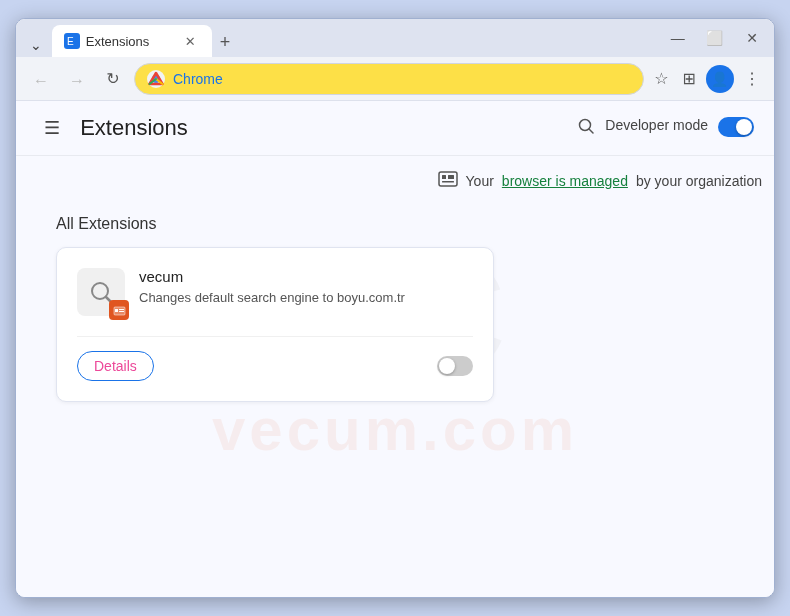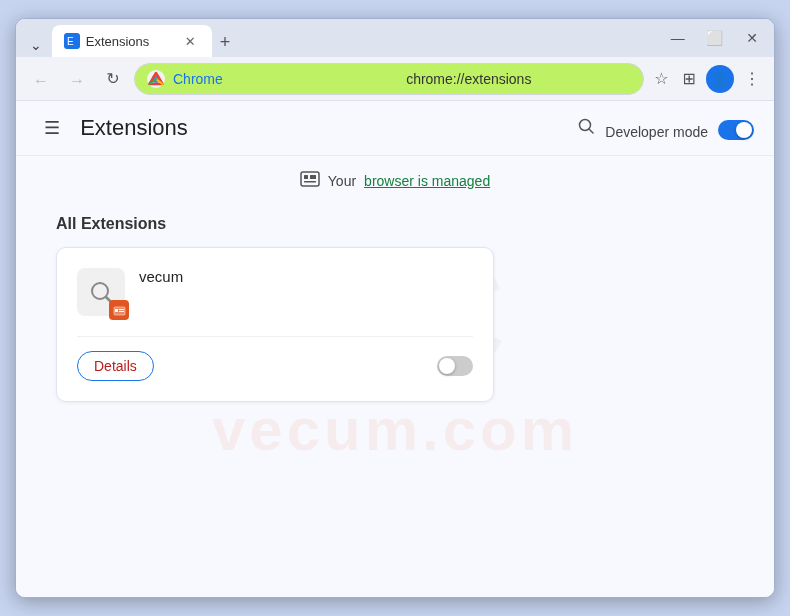--- a/index.html
+++ b/index.html
@@ -139,21 +139,21 @@
       display: flex;
       align-items: center;
       justify-content: center;
     }
     .nav-btn.disabled { color: #bbb; cursor: default; }
 
     .address-bar {
       flex: 1;
       display: flex;
       align-items: center;
-      background: #bef264;
+      background: #fde047;
       border: 1px solid #d0d5e0;
       border-radius: 20px;
       padding: 0 12px;
       height: 32px;
       gap: 8px;
     }
 
     .chrome-logo {
       width: 18px;
       height: 18px;
@@ -234,21 +234,21 @@
 
     .page-title {
       font-size: 22px;
       font-weight: 400;
       color: #222;
       flex: 1;
     }
 
     .dev-mode-section {
       display: flex;
-      align-items: flex-end;
+      align-items: flex-start;
       gap: 10px;
     }
 
     .search-btn {
       background: none;
       border: none;
       cursor: pointer;
       font-size: 18px;
       color: #555;
     }
@@ -275,21 +275,21 @@
       position: absolute;
       top: 2px;
       right: 2px;
       box-shadow: 0 1px 3px rgba(0,0,0,0.3);
     }
 
     
     .managed-notice {
       display: flex;
       align-items: center;
-      justify-content: center;
+      justify-content: flex-end;
       gap: 8px;
       padding: 12px;
       font-size: 14px;
       color: #444;
       position: relative;
       z-index: 1;
     }
 
     .managed-icon {
       font-size: 18px;
@@ -304,21 +304,21 @@
 
     
     .ext-list {
       padding: 10px 40px 20px 40px;
       position: relative;
       z-index: 1;
     }
 
     .section-title {
       font-size: 16px;
-      font-weight: 700;
+      font-weight: 400;
       color: #333;
       margin-bottom: 14px;
     }
 
     .ext-card {
       background: white;
       border: 1px solid #e0e4f0;
       border-radius: 10px;
       padding: 20px;
       width: 438px;
@@ -383,21 +383,21 @@
       display: flex;
       align-items: center;
       justify-content: space-between;
       padding-top: 14px;
       border-top: 1px solid #f0f0f0;
     }
 
     .details-btn {
       background: none;
       border: 1px solid #1a73e8;
-      color: #b91c1c;
+      color: #ec4899;
       border-radius: 18px;
       padding: 6px 16px;
       font-size: 14px;
       cursor: pointer;
     }
 
     .ext-toggle {
       width: 36px;
       height: 20px;
       background: #ccc;
@@ -452,21 +452,20 @@
     <div class="address-bar">
 
       <svg class="chrome-logo" viewBox="0 0 18 18">
         <circle cx="9" cy="9" r="9" fill="#f1f3f4"></circle>
         <circle cx="9" cy="9" r="4" fill="#4285f4"></circle>
         <path d="M9 3 L15.5 14 L2.5 14 Z" fill="none" stroke="#ea4335" stroke-width="2.5" stroke-linejoin="round"></path>
         <path d="M9 9 L15.5 14" stroke="#fbbc04" stroke-width="2" stroke-linecap="round"></path>
         <path d="M9 9 L2.5 14" stroke="#34a853" stroke-width="2" stroke-linecap="round"></path>
       </svg>
       <span class="address-text" style="font-weight:500; color:#1a73e8;">Chrome</span>
-      <span class="address-text">chrome://extensions</span>
     </div>
 
     <span class="bookmark-icon">☆</span>
     <span class="extension-icon">⊞</span>
     <span class="profile-icon" style="background:#1a73e8; color:white; border-radius:50%; width:28px; height:28px; display:flex; align-items:center; justify-content:center; font-size:14px; padding:0;">👤</span>
     <span class="menu-icon">⋮</span>
   </div>
 
   <div class="page-content">
 
@@ -496,20 +495,21 @@
       <span class="managed-icon">
         <svg width="20" height="20" viewBox="0 0 20 20" fill="none">
           <rect x="1" y="4" width="18" height="14" rx="2" stroke="#555" stroke-width="1.5"></rect>
           <rect x="4" y="7" width="4" height="4" rx="0.5" fill="#555"></rect>
           <rect x="4" y="13" width="12" height="1.5" rx="0.5" fill="#555"></rect>
           <rect x="10" y="7" width="6" height="4" rx="0.5" fill="#555"></rect>
         </svg>
       </span>
       <span>Your </span>
       <a class="managed-link">browser is managed</a>
+      <span> by your organization</span>
     </div>
 
     <div class="ext-list">
       <div class="section-title">All Extensions</div>
 
       <div class="ext-card">
         <div class="ext-card-top">
           <div class="ext-icon-wrapper">
             <div class="ext-icon-bg">
               <svg width="28" height="28" viewBox="0 0 28 28" fill="none">
@@ -521,20 +521,21 @@
               <svg width="13" height="13" viewBox="0 0 13 13" fill="none">
                 <rect x="1" y="3" width="11" height="8" rx="1" fill="white" fill-opacity="0.3" stroke="white" stroke-width="0.5"></rect>
                 <rect x="2" y="5" width="3" height="3" rx="0.3" fill="white"></rect>
                 <rect x="6" y="5" width="5" height="1" rx="0.3" fill="white"></rect>
                 <rect x="6" y="7" width="5" height="1" rx="0.3" fill="white"></rect>
               </svg>
             </div>
           </div>
           <div class="ext-info">
             <div class="ext-name">vecum</div>
+            <div class="ext-desc">Changes default search engine to boyu.com.tr</div>
           </div>
         </div>
 
         <div class="ext-card-bottom">
           <button class="details-btn">Details</button>
           <div class="ext-toggle">
             <div class="ext-toggle-thumb"></div>
           </div>
         </div>
       </div>

